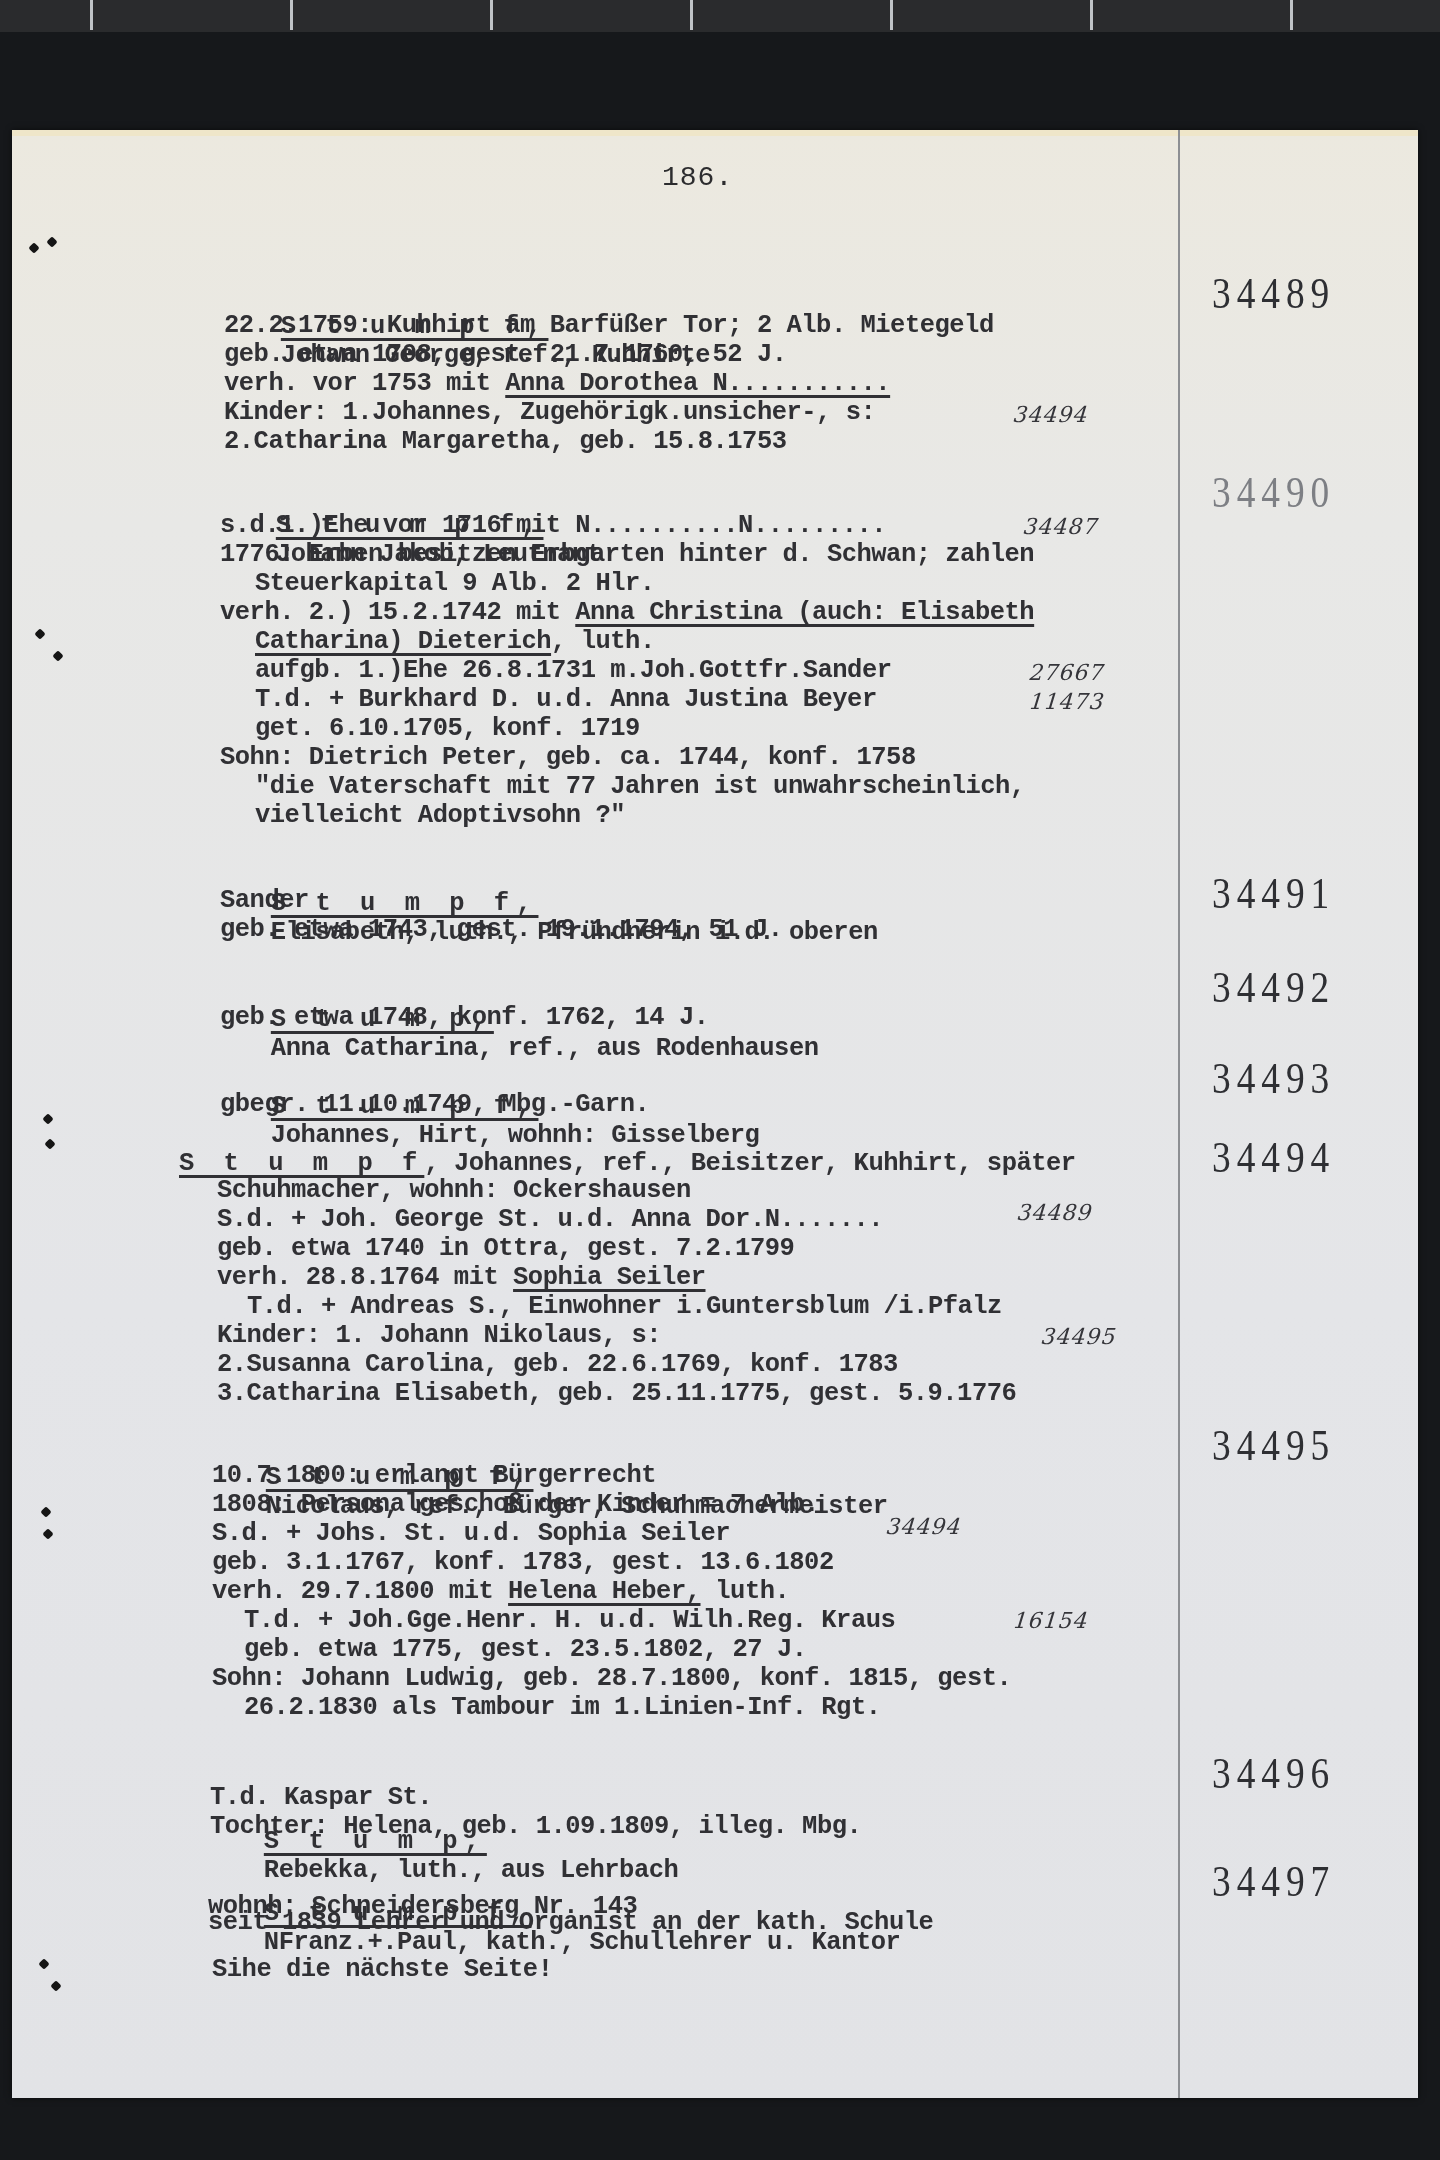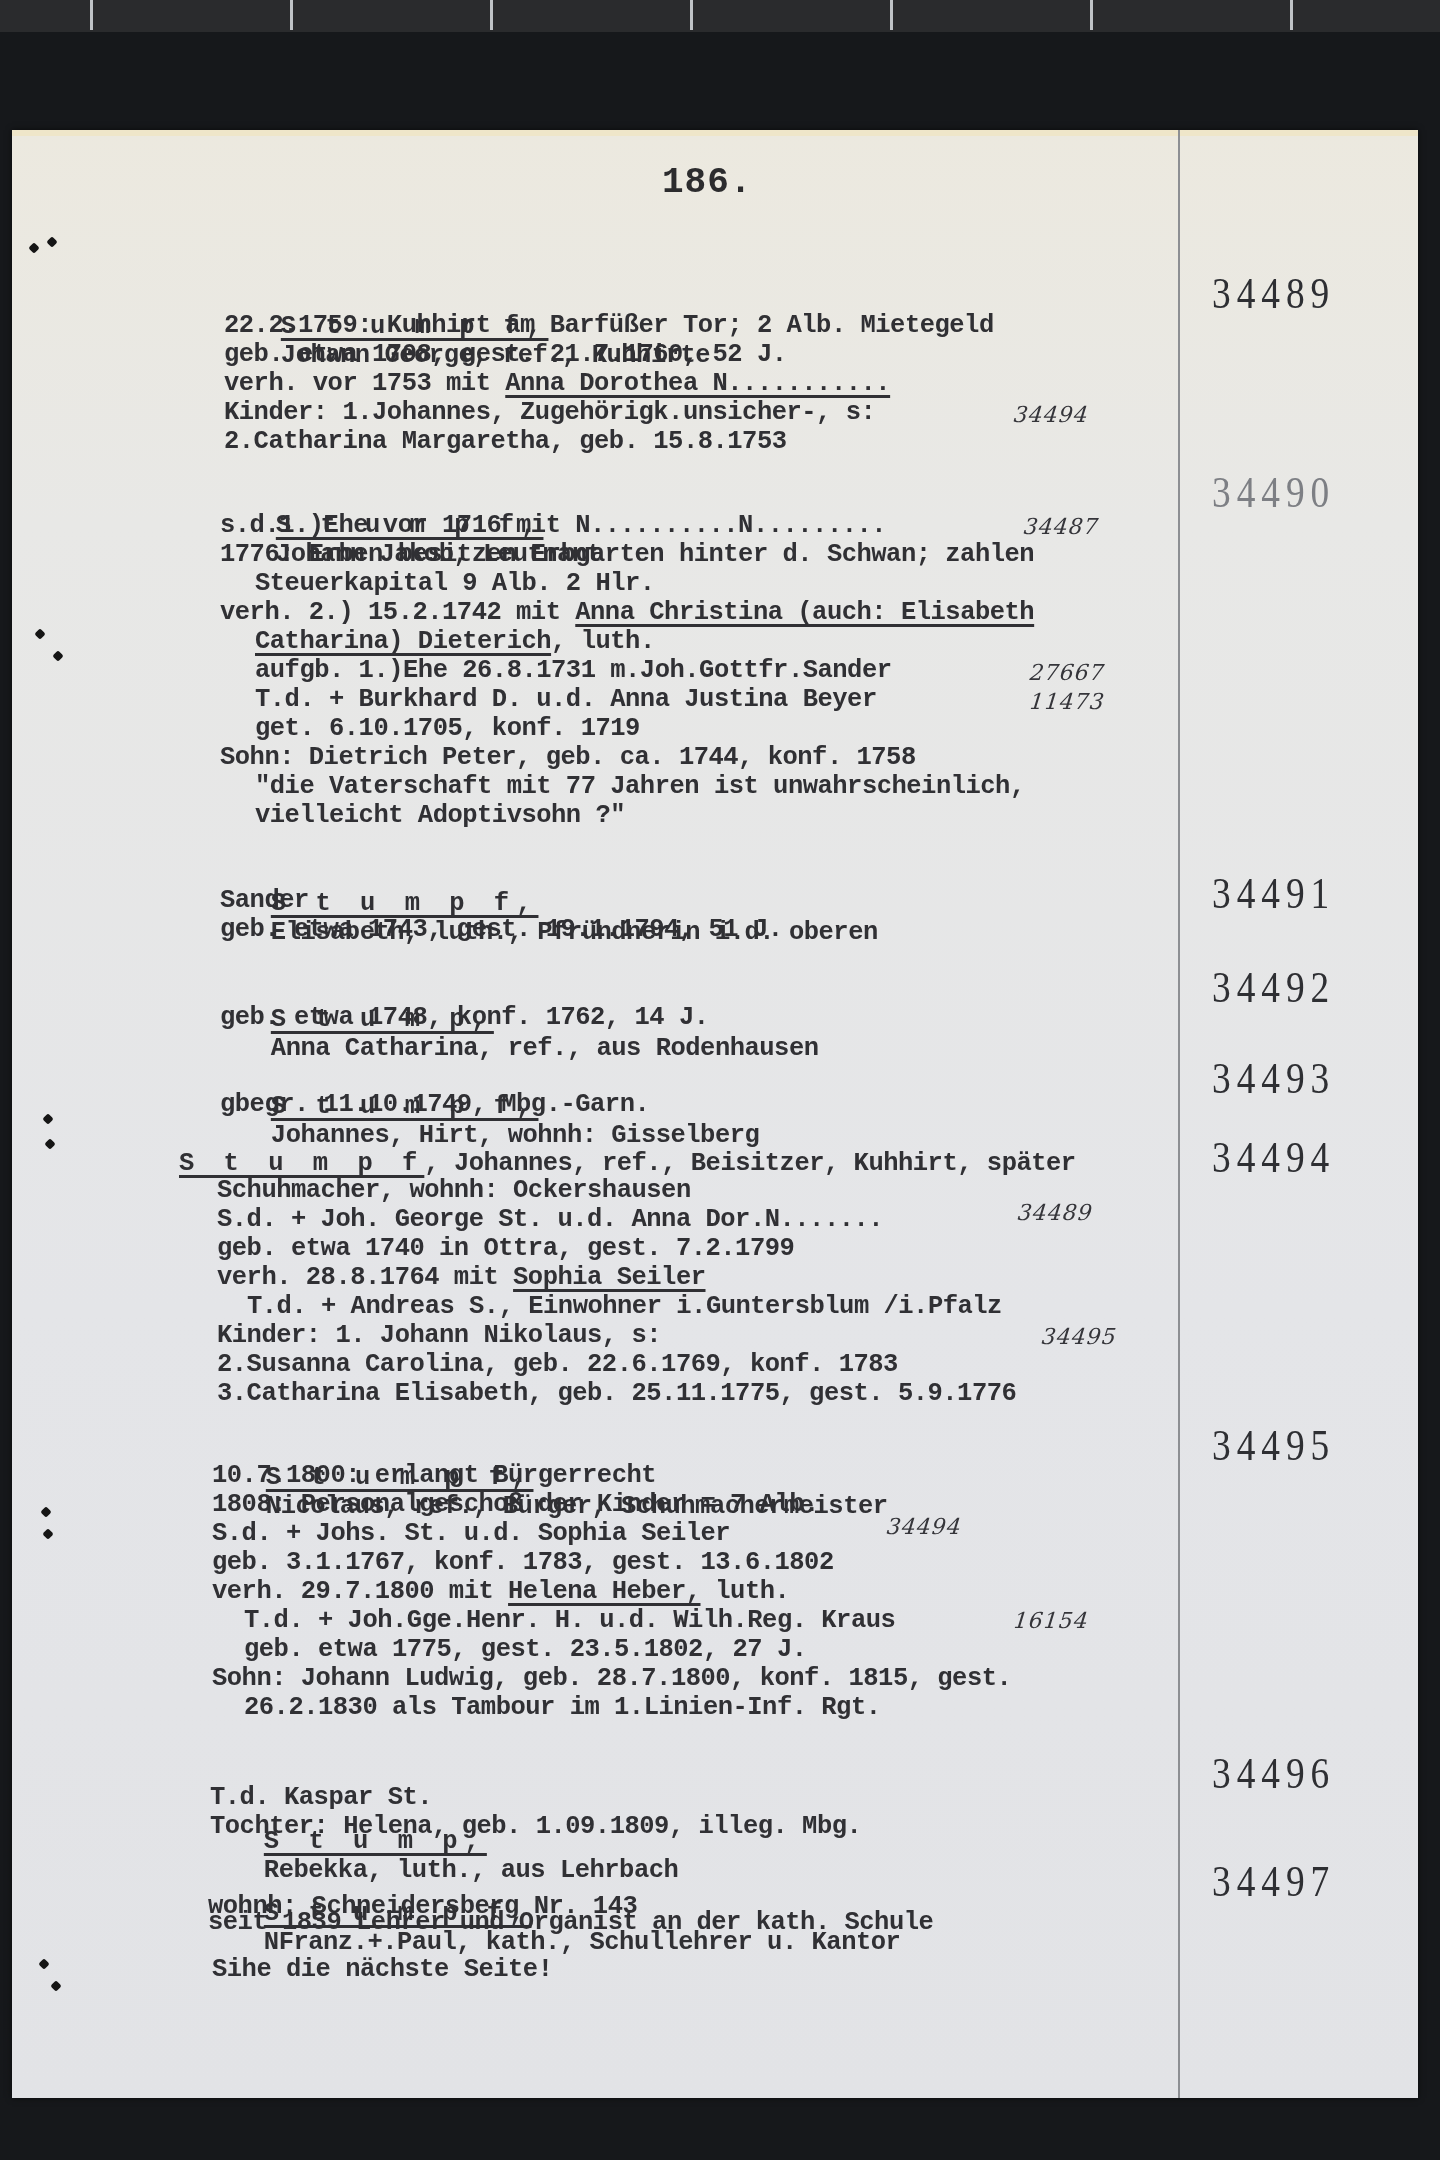--- a/index.html
+++ b/index.html
@@ -27,21 +27,21 @@
     .rule {
       position: absolute; left: 1166px; top: 0; width: 1.5px; height: 100%;
       background: #8d8f93;
     }
     .punch {
       position: absolute; width: 8px; height: 8px; background: #151515;
       transform: rotate(45deg); border-radius: 2px;
     }
     .page-number {
       position: absolute; left: 650px; top: 32px;
-      font-size: 36px; font-weight: bold; color: #2c2c2e; letter-spacing: 1px;
+      font-size: 28px; font-weight: normal; color: #2c2c2e; letter-spacing: 1px;
     }
     .entry { position: absolute; left: 0; width: 1406px; }
     .line {
       position: absolute; white-space: pre; font-size: 25.5px; color: #303034;
       font-weight: bold; letter-spacing: -0.5px; line-height: 29px;
     }
     .surname {
       text-decoration: underline; text-decoration-thickness: 3px;
       text-underline-offset: 5px; letter-spacing: 7px;
     }

